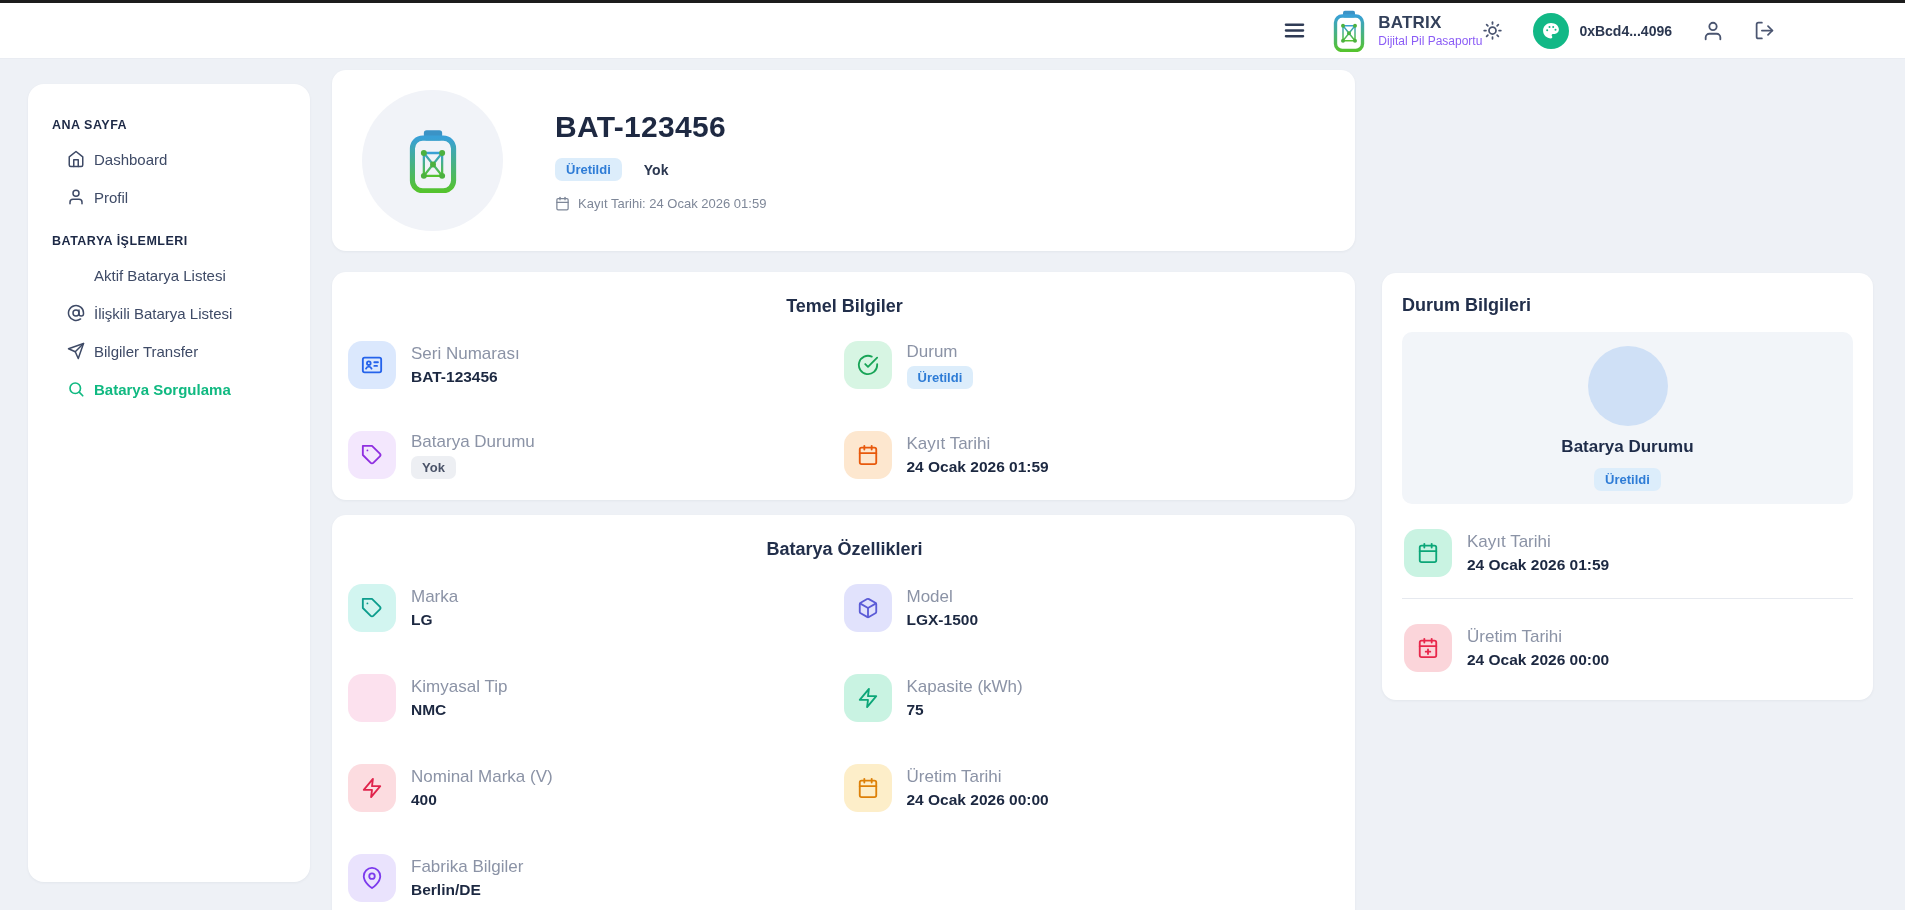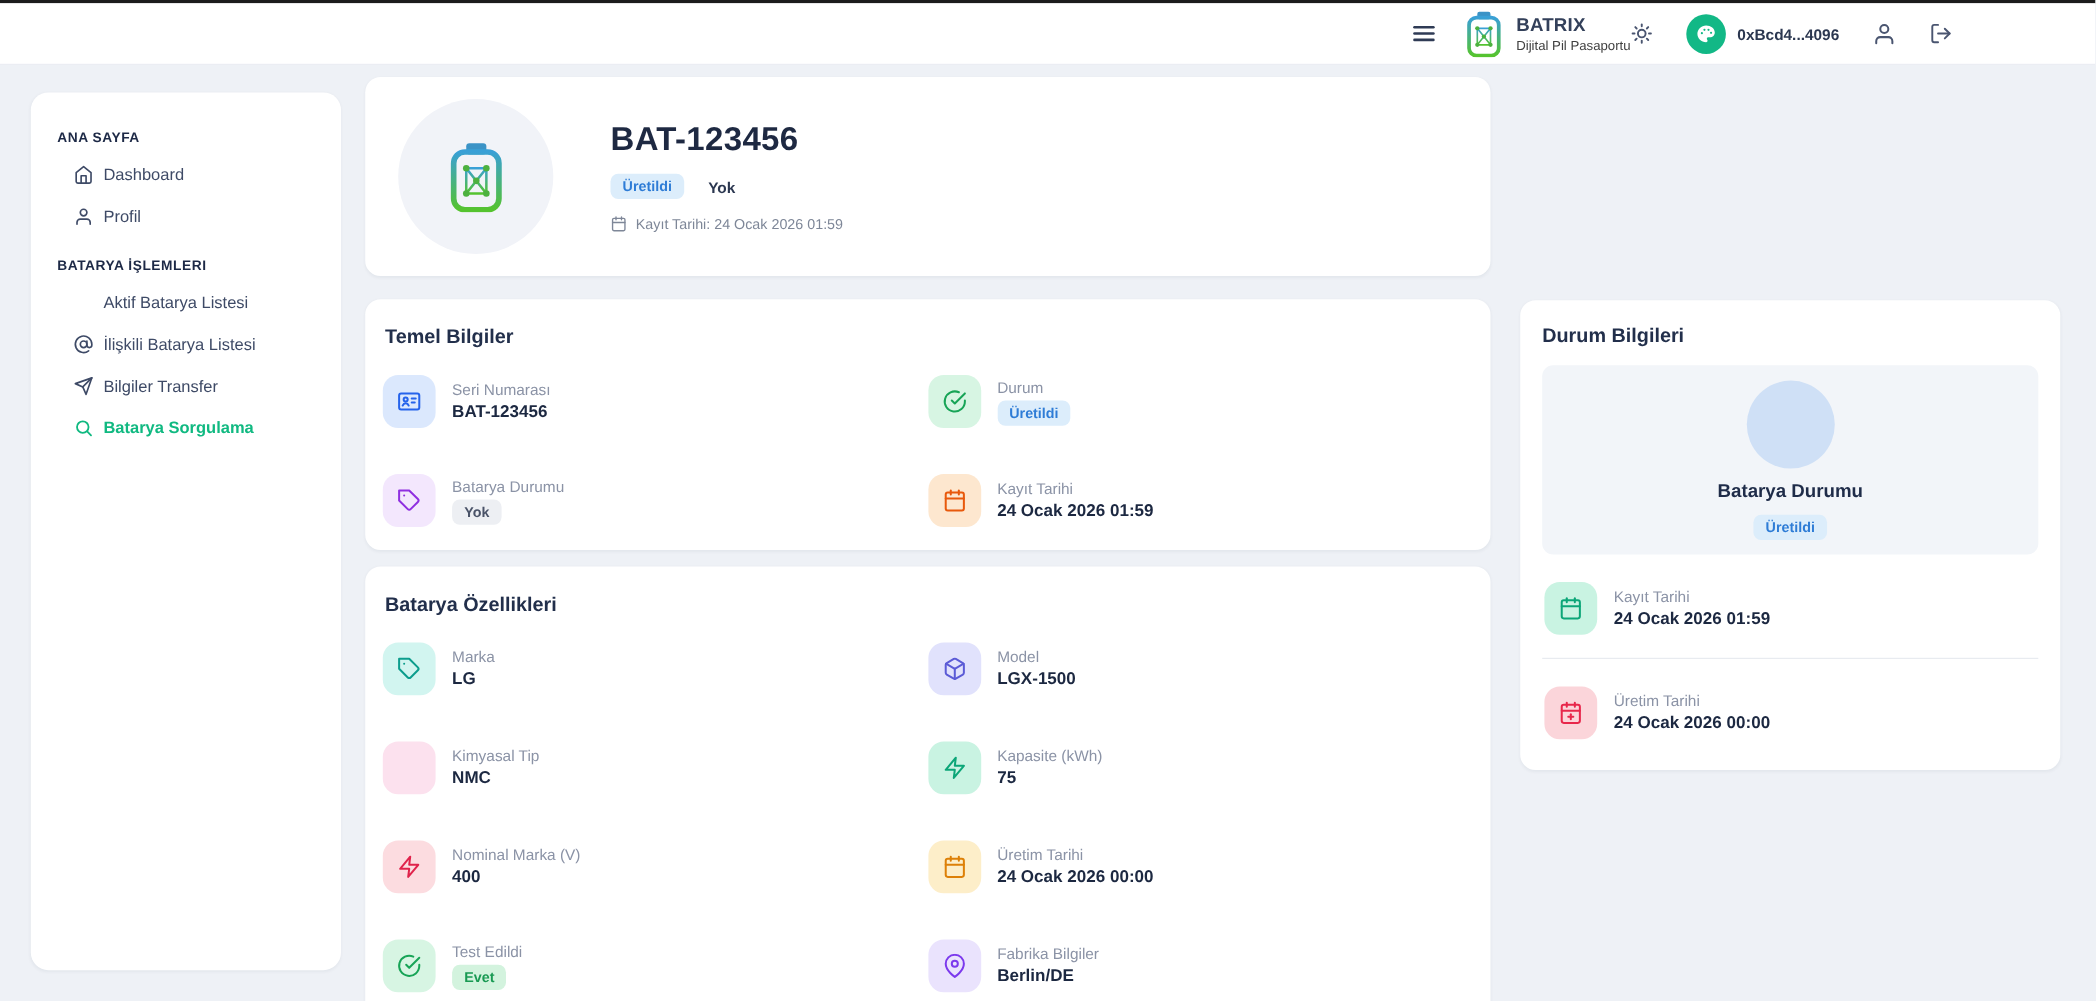--- a/index.html
+++ b/index.html
@@ -15,21 +15,21 @@
   
   .header {
     height:56px; background:#ffffff; border-bottom:1px solid #e9ecf2;
     display:flex; align-items:center; justify-content:flex-end;
     padding:0 130px 0 26px;
   }
   .header-left { display:flex; align-items:center; gap:22px; }
   .menu-btn { background:none; border:none; cursor:pointer; color:#2f3b55; display:flex; padding:4px; }
   .brand { display:flex; align-items:center; gap:12px; }
   .brand-text .brand-name { font-size:17px; font-weight:700; color:#33405a; letter-spacing:.2px; }
-  .brand-text .brand-tagline { font-size:12px; color:#404040; margin-top:1px; }
+  .brand-text .brand-tagline { font-size:12px; color:#8b5cf6; margin-top:1px; }
   .header-right { display:flex; align-items:center; gap:30px; }
   .icon-btn { background:none; border:none; cursor:pointer; color:#4a5570; display:flex; align-items:center; }
   .wallet-chip { display:flex; align-items:center; gap:10px; background:none; border:none; cursor:pointer; }
   .wallet-avatar {
     width:36px; height:36px; border-radius:50%; background:#12b886;
     display:flex; align-items:center; justify-content:center;
   }
   .wallet-addr { font-size:14px; font-weight:600; color:#2b3750; }
 
   
@@ -68,28 +68,28 @@
 
   .badge { display:inline-block; border-radius:7px; padding:4px 11px; font-size:13px; font-weight:700; }
   .badge-blue { background:#dcedfb; color:#2e7cd6; }
   .badge-gray { background:#edeff3; color:#4a5368; }
   .badge-green { background:#d3f3de; color:#199a53; }
   .plain-strong { font-size:14px; font-weight:700; color:#2b3750; }
 
   .info-card { padding:20px 16px 34px; margin-bottom:15px; }
   .info-card.basic { height:228px; }
   .info-card.props { height:420px; }
-  .card-title { font-size:18px; font-weight:700; color:#222f4b; margin:4px 0 24px; padding-left:2px; }
+  .card-title { font-size:18px; font-weight:700; color:#222f4b; margin:4px 0 24px; padding-left:2px;text-align:center; }
   .field-grid { display:grid; grid-template-columns:1fr 1fr; row-gap:42px; }
   .field { display:flex; align-items:center; gap:15px; }
   .ic-sq {
     width:48px; height:48px; border-radius:14px; flex:0 0 48px;
     display:flex; align-items:center; justify-content:center;
   }
-  .field-label { font-size:14px; color:#8b93a6; margin-bottom:4px; }
+  .field-label { font-size:17px; color:#8b93a6; margin-bottom:4px; }
   .field-value { font-size:15.5px; font-weight:700; color:#1c2841; }
 
   .sq-blue   { background:#dbe8fd; color:#2563eb; }
   .sq-green  { background:#d7f5e3; color:#18a457; }
   .sq-purple { background:#f3e7fd; color:#8f2fe0; }
   .sq-orange { background:#fde7cf; color:#e8590c; }
   .sq-teal   { background:#d2f5f0; color:#0d9d8d; }
   .sq-indigo { background:#e1e2fc; color:#5b5bd6; }
   .sq-pink   { background:#fce1ee; color:#fce1ee; }
   .sq-mint   { background:#c9f3e2; color:#0ca678; }
@@ -457,32 +457,20 @@
               <line x1="8" y1="2" x2="8" y2="6"></line>
               <line x1="3" y1="10" x2="21" y2="10"></line>
             </svg>
         </span>
         <div>
           <div class="field-label">Üretim Tarihi</div>
           <div class="field-value">24 Ocak 2026 00:00</div>
         </div>
       </div>
 
-      <div class="field">
-        <span class="ic-sq sq-green">
-          <svg width="22" height="22" viewBox="0 0 24 24" fill="none" stroke="currentColor" stroke-width="2" stroke-linecap="round" stroke-linejoin="round">
-              <path d="M22 11.08V12a10 10 0 1 1-5.93-9.14"></path>
-              <polyline points="22 4 12 14.01 9 11.01"></polyline>
-            </svg>
-        </span>
-        <div>
-          <div class="field-label">Test Edildi</div>
-          <span class="badge badge-green">Evet</span>
-        </div>
-      </div>
 
       <div class="field">
         <span class="ic-sq sq-violet">
           <svg width="22" height="22" viewBox="0 0 24 24" fill="none" stroke="currentColor" stroke-width="2" stroke-linecap="round" stroke-linejoin="round">
               <path d="M21 10c0 7-9 13-9 13s-9-6-9-13a9 9 0 0 1 18 0z"></path>
               <circle cx="12" cy="10" r="3"></circle>
             </svg>
         </span>
         <div>
           <div class="field-label">Fabrika Bilgiler</div>

